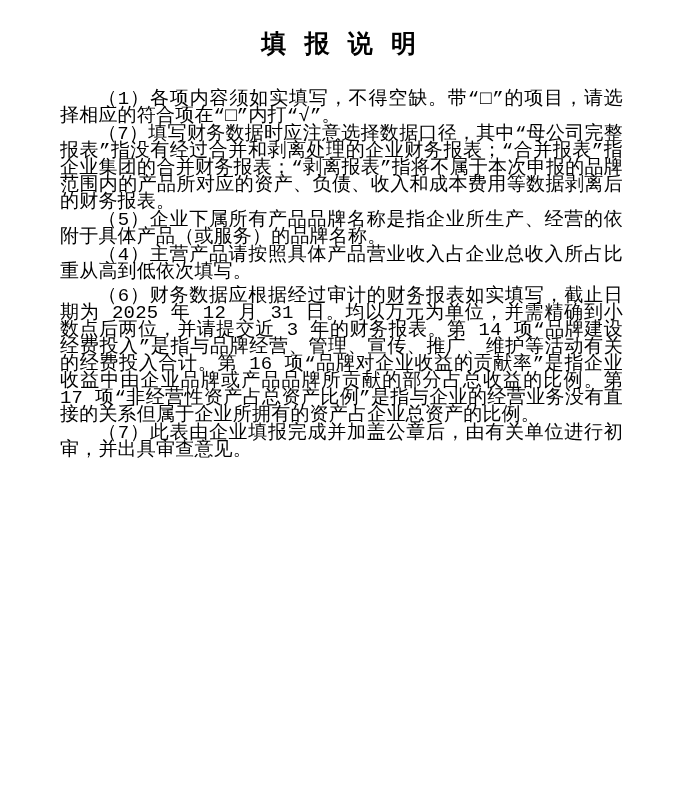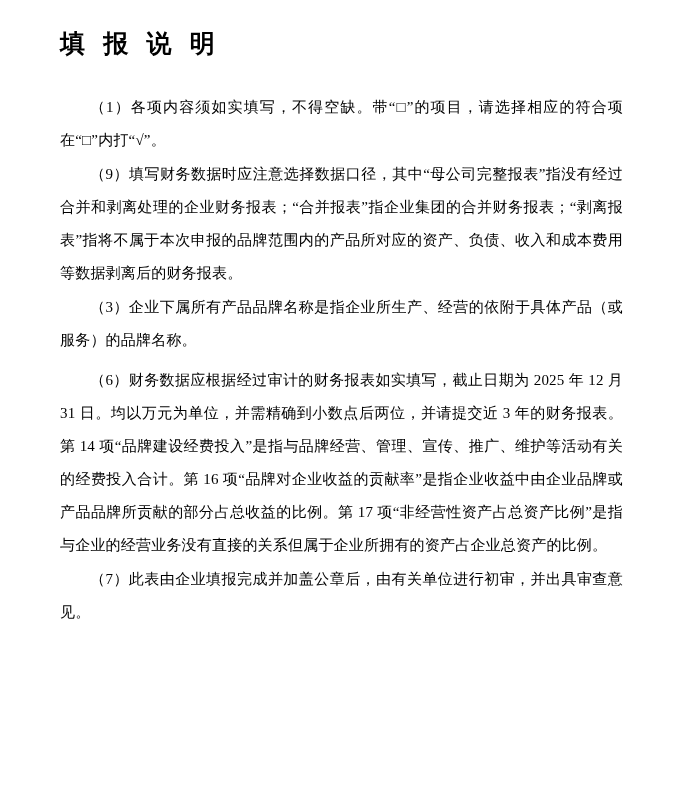--- a/index.html
+++ b/index.html
@@ -15,56 +15,57 @@
     color: #000000;
   }
   .page {
     width: 683px;
     height: 791px;
     box-sizing: border-box;
     padding: 0 60px;
     position: relative;
   }
   .doc-title {
-    text-align: left;
+    text-align: center;
     font-size: 25px;
     font-weight: bold;
     letter-spacing: 6px;
     margin: 28px 0 0 0;
     padding: 0;
     line-height: 1.3;
     font-family: "Liberation Serif", "DejaVu Serif", serif;
   }
   .body-block {
     margin-top: 30px;
   }
   p.para {
     margin: 0 0 1px 0;
-    font-size: 15px;
-    line-height: 33px;
+    font-size: 19px;
+    line-height: 17px;
     text-align: justify;
     text-justify: inter-ideograph;
     text-indent: 2em;
-    font-family: Liberation Serif, serif;
+    font-family: Liberation Mono, monospace;
     letter-spacing: 0.2px;
   }
   p.para.spaced-before {
     margin-top: 7px;
   }
   p.para.last {
   }
 </style>
 </head>
 <body>
 
 <div class="page">
 
   <h1 class="doc-title">填 报 说 明</h1>
 
   <div class="body-block">
     <p class="para">（1）各项内容须如实填写，不得空缺。带“□”的项目，请选择相应的符合项在“□”内打“√”。</p>
-    <p class="para">（9）填写财务数据时应注意选择数据口径，其中“母公司完整报表”指没有经过合并和剥离处理的企业财务报表；“合并报表”指企业集团的合并财务报表；“剥离报表”指将不属于本次申报的品牌范围内的产品所对应的资产、负债、收入和成本费用等数据剥离后的财务报表。</p>
-    <p class="para">（3）企业下属所有产品品牌名称是指企业所生产、经营的依附于具体产品（或服务）的品牌名称。</p>
+    <p class="para">（7）填写财务数据时应注意选择数据口径，其中“母公司完整报表”指没有经过合并和剥离处理的企业财务报表；“合并报表”指企业集团的合并财务报表；“剥离报表”指将不属于本次申报的品牌范围内的产品所对应的资产、负债、收入和成本费用等数据剥离后的财务报表。</p>
+    <p class="para">（5）企业下属所有产品品牌名称是指企业所生产、经营的依附于具体产品（或服务）的品牌名称。</p>
+    <p class="para">（4）主营产品请按照具体产品营业收入占企业总收入所占比重从高到低依次填写。</p>
     <p class="para spaced-before">（6）财务数据应根据经过审计的财务报表如实填写，截止日期为 2025 年 12 月 31 日。均以万元为单位，并需精确到小数点后两位，并请提交近 3 年的财务报表。第 14 项“品牌建设经费投入”是指与品牌经营、管理、宣传、推广、维护等活动有关的经费投入合计。第 16 项“品牌对企业收益的贡献率”是指企业收益中由企业品牌或产品品牌所贡献的部分占总收益的比例。第 17 项“非经营性资产占总资产比例”是指与企业的经营业务没有直接的关系但属于企业所拥有的资产占企业总资产的比例。</p>
     <p class="para last">（7）此表由企业填报完成并加盖公章后，由有关单位进行初审，并出具审查意见。</p>
   </div>
 
 </div>
 
 </body></html>

